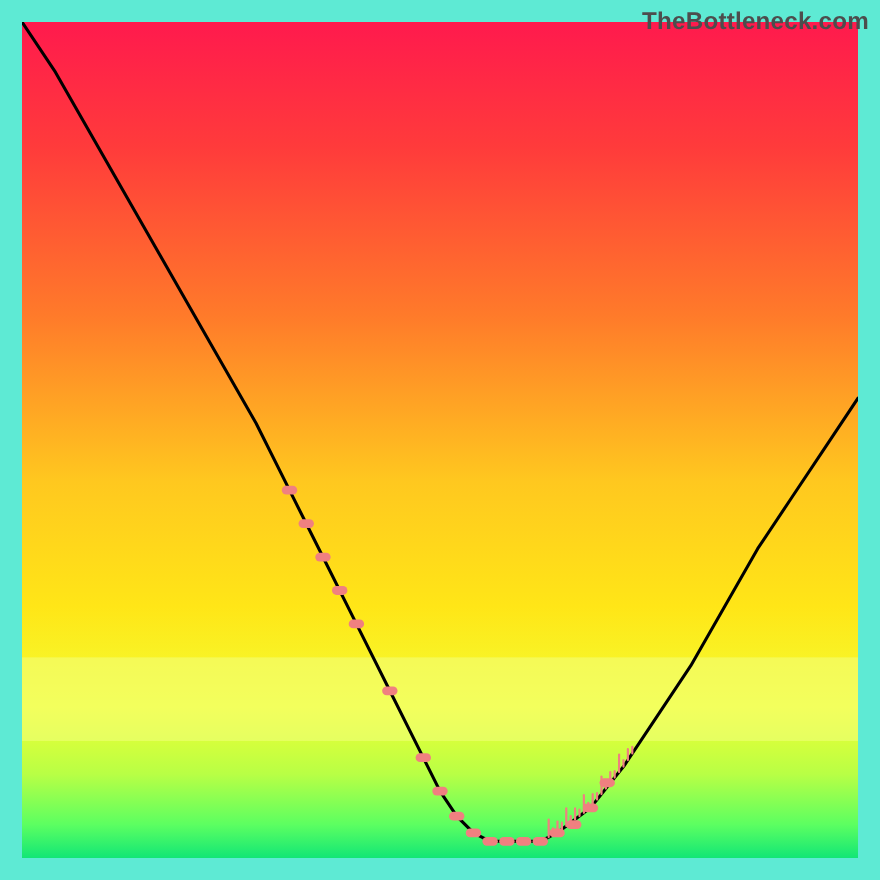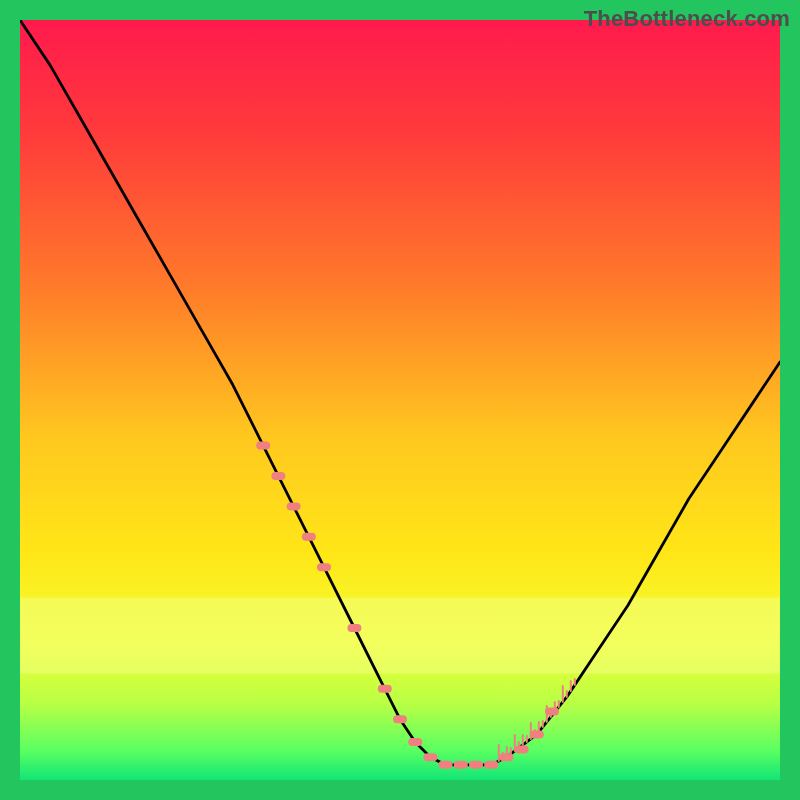--- a/index.html
+++ b/index.html
@@ -1,21 +1,21 @@
 <!DOCTYPE html>
 <html><head>
 <meta charset="utf-8">
 <style>
   * { margin: 0; padding: 0; box-sizing: border-box; }
   html, body { width: 800px; height: 800px; overflow: hidden; background: #000; }
   .stage {
     position: relative;
     width: 800px;
     height: 800px;
-    background: #22c55e;
+    background: #5eead4;
   }
   .plot-area {
     position: absolute;
     left: 20px;
     top: 20px;
     width: 760px;
     height: 760px;
   }
   .watermark {
     position: absolute;

